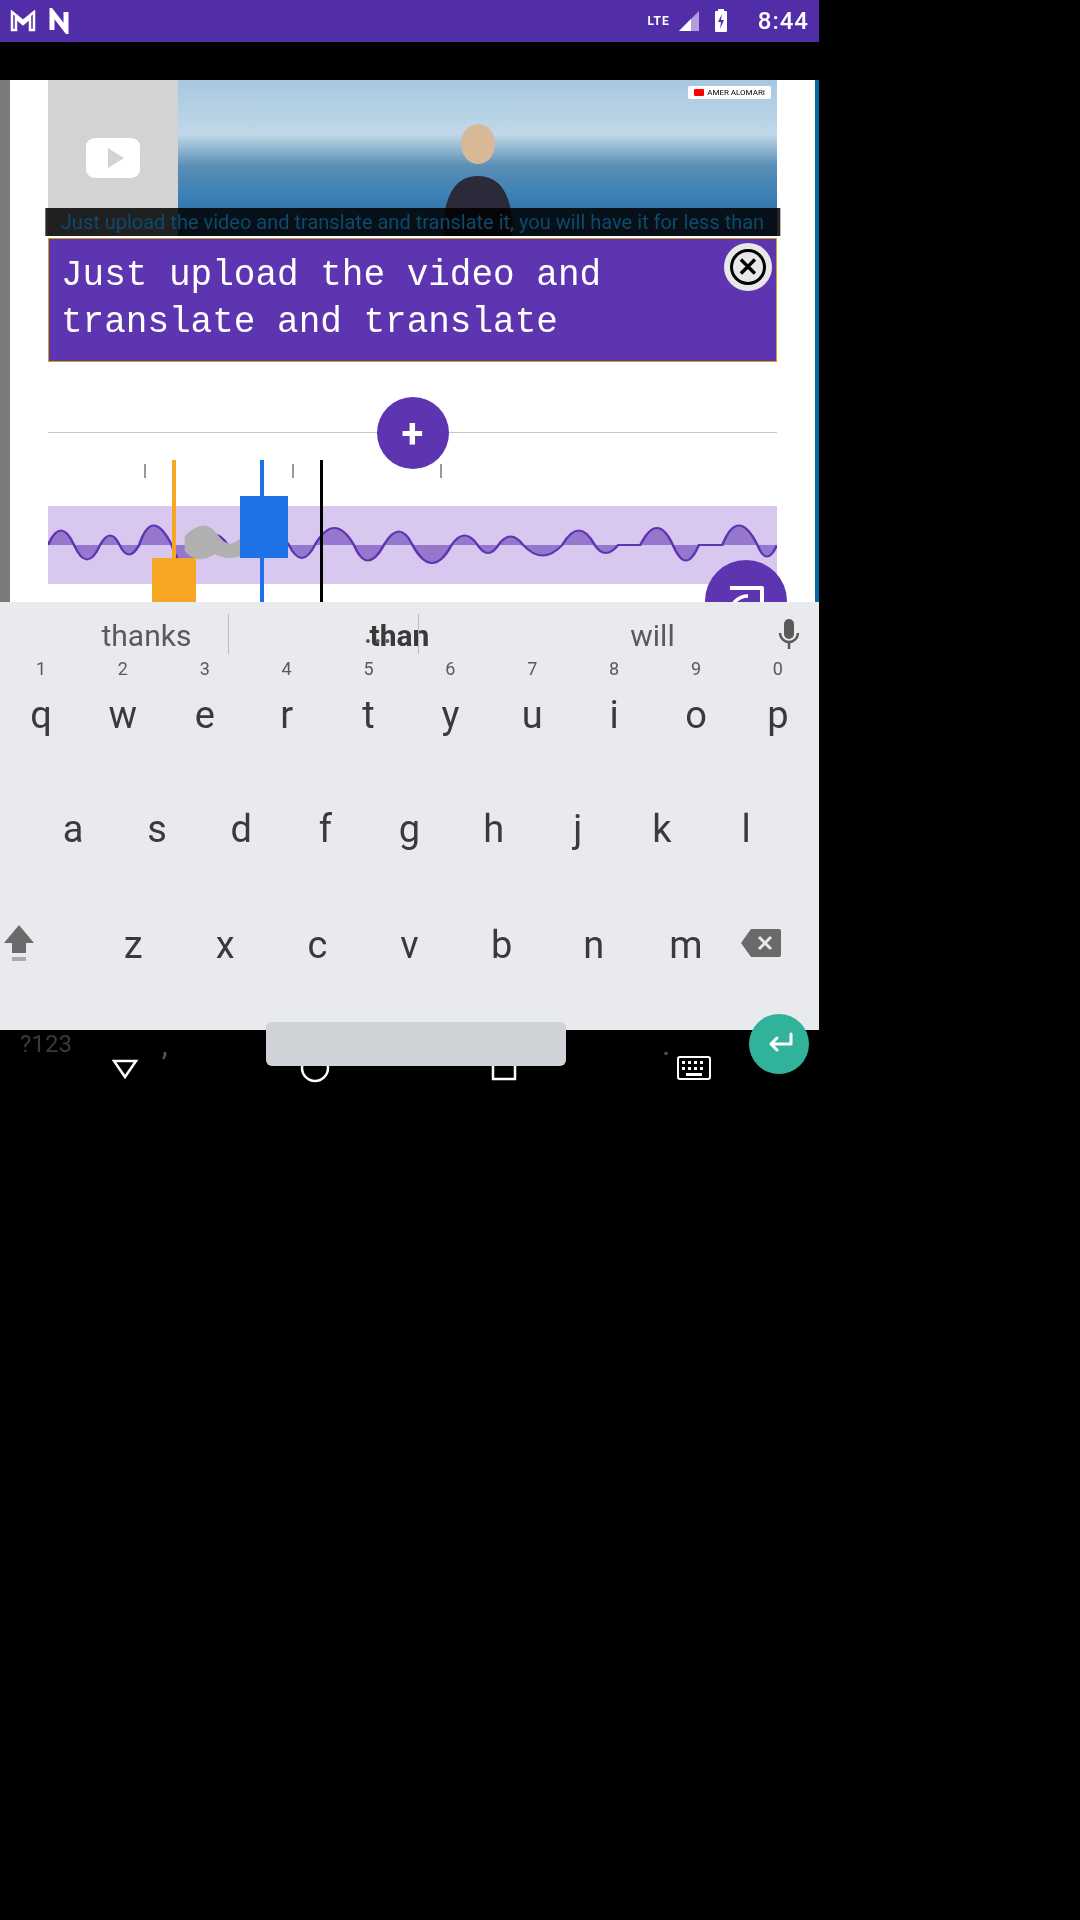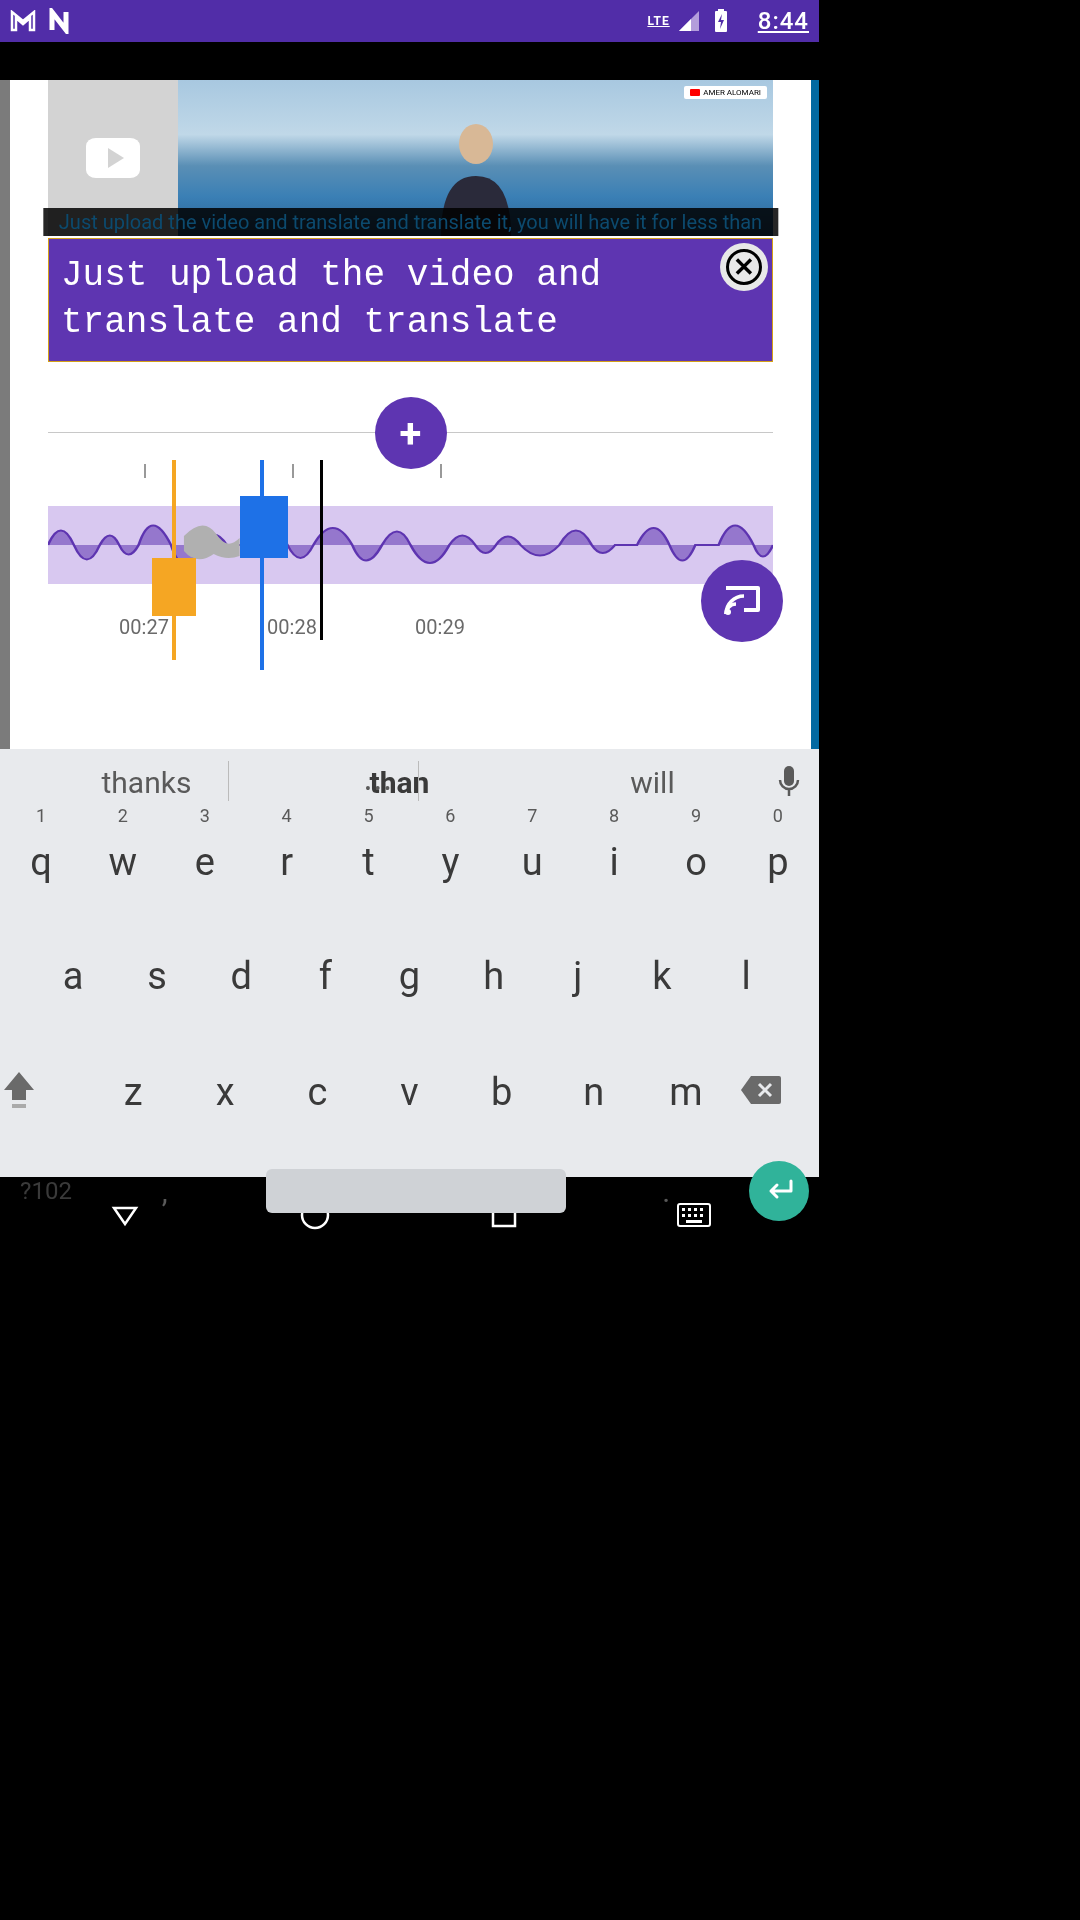--- a/index.html
+++ b/index.html
@@ -12,34 +12,33 @@
     position: relative;
   }
   .status-bar {
     background: #512da8;
     height: 42px;
     display: flex;
     align-items: center;
     justify-content: space-between;
     padding: 0 10px;
     color: #fff;
-    text-decoration: underline;
   }
   .status-left { display: flex; gap: 12px; align-items: center; }
   .status-right { display: flex; gap: 6px; align-items: center; }
   .status-icon { width: 26px; height: 26px; display: flex; align-items: center; justify-content: center; }
   .time { font-size: 24px; font-weight: 500; letter-spacing: 1px; margin-left: 18px; }
   .lte { font-size: 12px; font-weight: 700; letter-spacing: 1px; }
 
   .app-content {
     background: #fff;
     position: relative;
-    height: 669px;
+    height: 522px;
     border-left: 10px solid #7b7b7b;
-    border-right: 8px solid #0369a1;
+    border-right: 4px solid #0369a1;
   }
 
   .video-row {
     display: flex;
     margin: 38px 38px 0 38px;
     background: #d3d3d3;
     height: 156px;
     position: relative;
   }
   .play-thumb {
@@ -470,21 +469,21 @@
     <div class="key">m</div>
     <div class="backspace-key">
       <svg width="44" height="32" viewBox="0 0 44 32">
           <path d="M12 2 H40 A2 2 0 0 1 42 4 V28 A2 2 0 0 1 40 30 H12 L2 16 Z" fill="#6a6a6a"></path>
           <path d="M20 10 L32 22 M32 10 L20 22" stroke="#e8eaed" stroke-width="3"></path>
         </svg>
     </div>
   </div>
 
   <div class="key-row row4">
-    <div class="symbols-key">?102</div>
+    <div class="symbols-key">?123</div>
     <div class="comma-key">,</div>
     <div class="spacebar"></div>
     <div class="period-key">.</div>
     <div class="enter-key">
       <svg width="32" height="24" viewBox="0 0 32 24">
           <path d="M28 2 V12 H8 L14 6 M8 12 L14 18" fill="none" stroke="#fff" stroke-width="3" stroke-linecap="round" stroke-linejoin="round"></path>
         </svg>
     </div>
   </div>
 </div>

